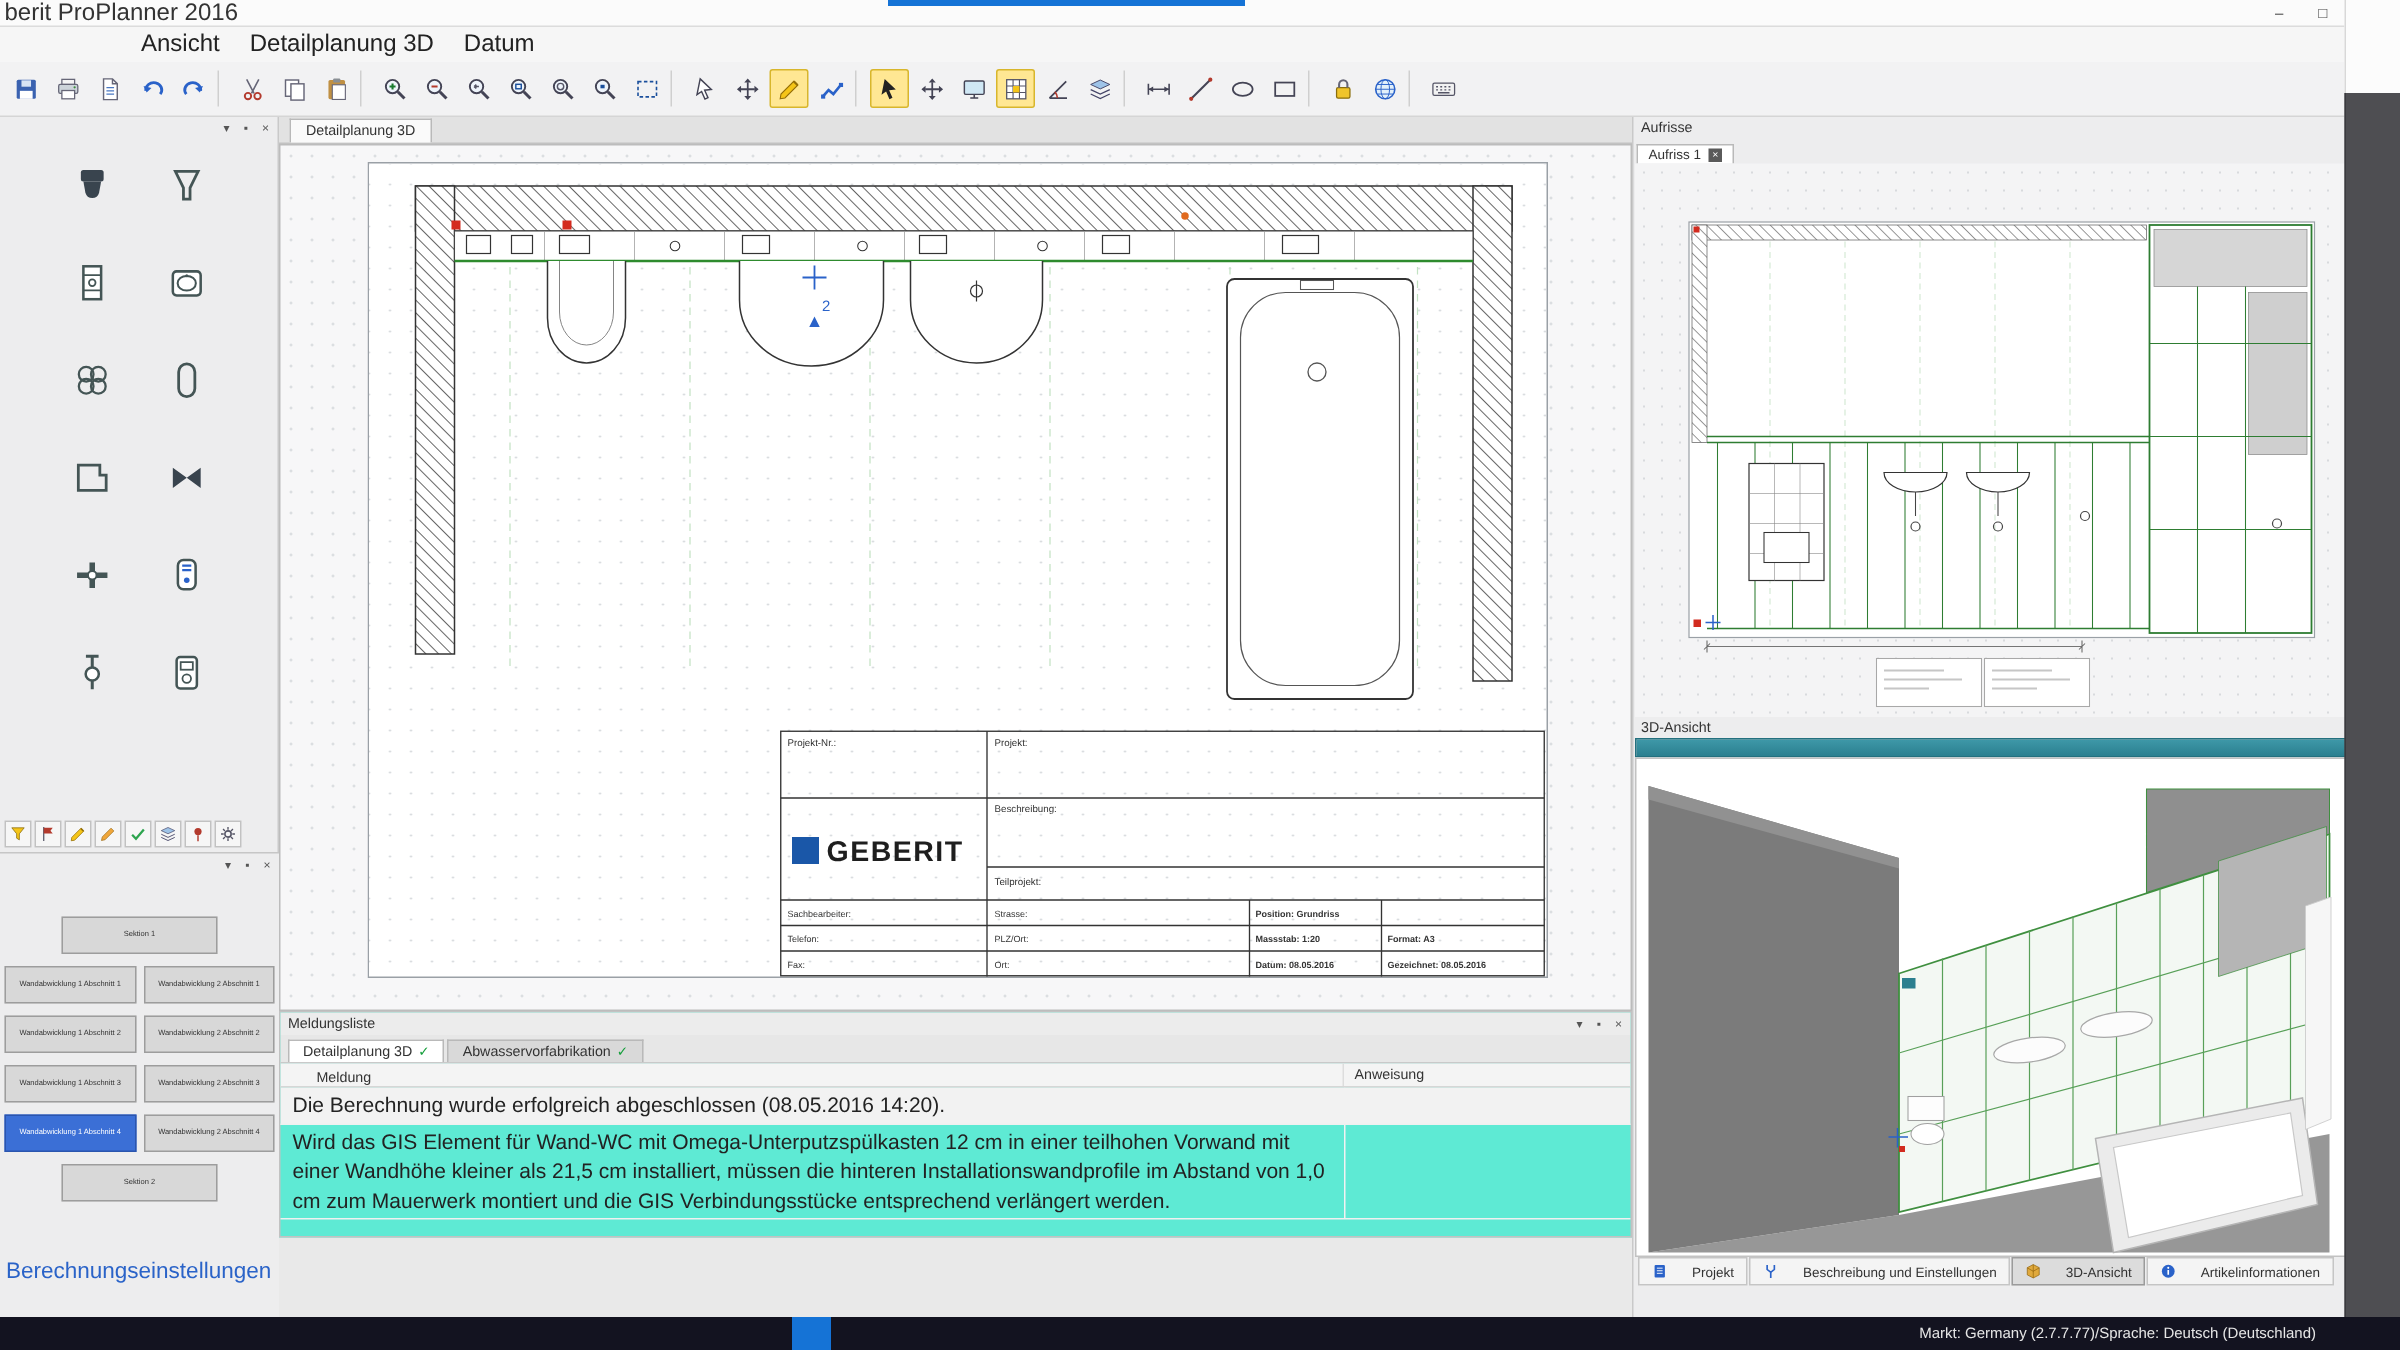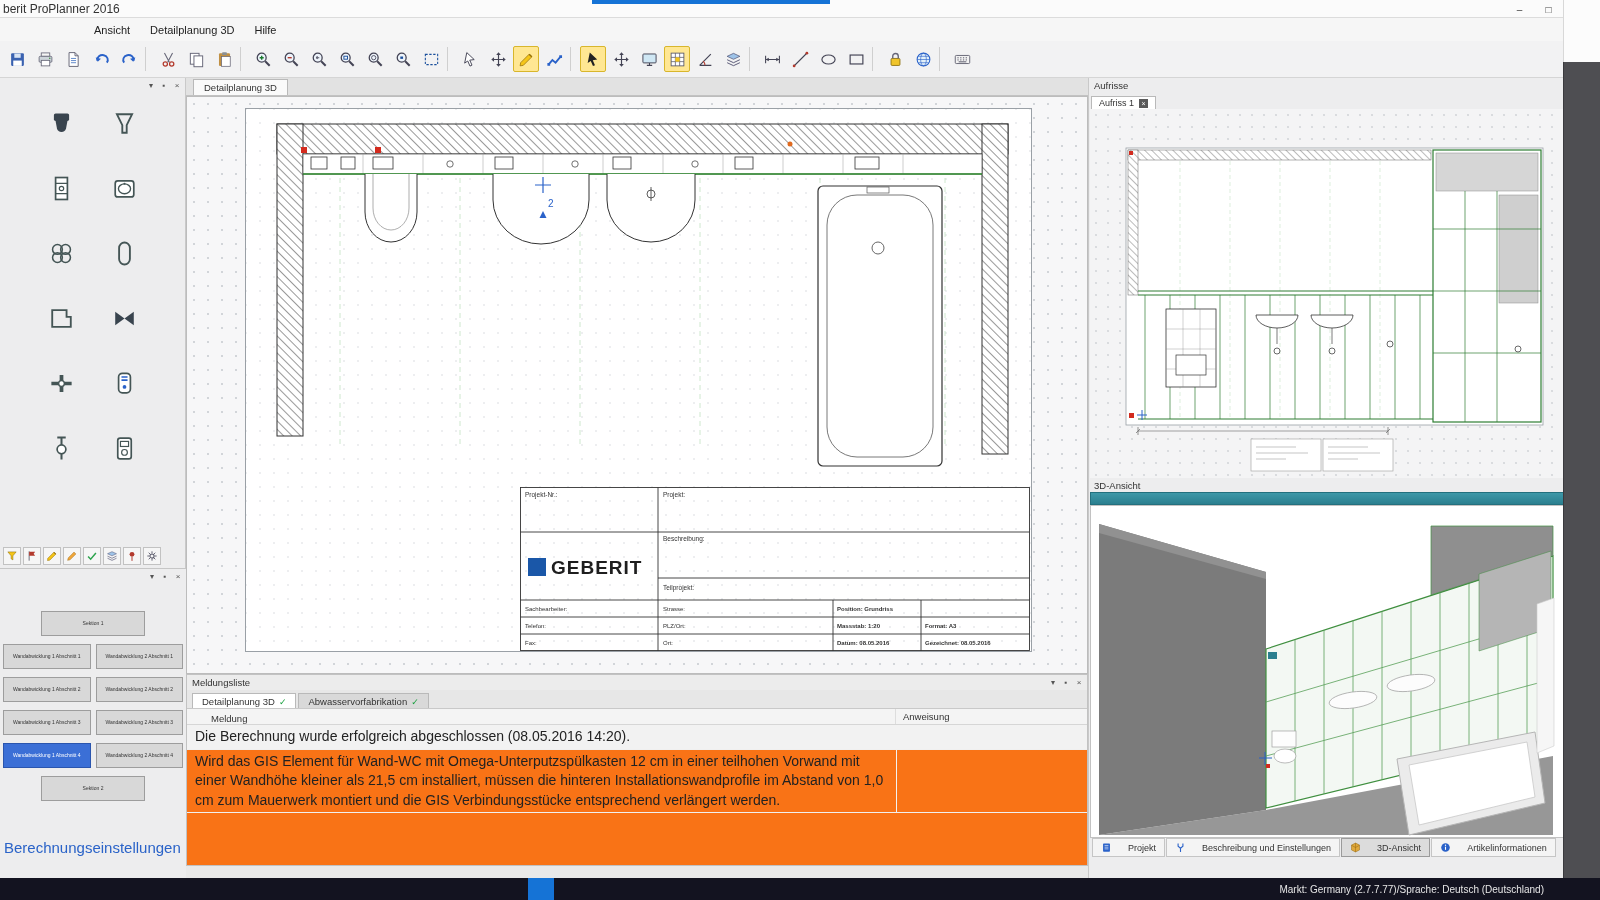--- a/index.html
+++ b/index.html
@@ -3,26 +3,26 @@
 <meta charset="utf-8">
 <style>
 *{box-sizing:border-box;margin:0;padding:0}
 html,body{width:1600px;height:900px}
 body{position:relative;overflow:hidden;background:#fff;font-family:"Liberation Sans","DejaVu Sans",sans-serif;font-size:11px;color:#222}
 svg{display:block}
 svg text{font-family:"Liberation Sans","DejaVu Sans",sans-serif}
 
 
 .titlebar{position:absolute;left:0;top:0;width:1563px;height:18px;background:#fbfbfb;border-bottom:1px solid #dcdcdc;display:flex;align-items:center}
-.title-text{font-size:12px;color:#333;padding-left:3px;white-space:nowrap}
+.title-text{font-size:16px;color:#333;padding-left:3px;white-space:nowrap}
 .top-strip{position:absolute;left:592px;top:0;width:238px;height:4px;background:#1573d6}
 .win-ctrls{position:absolute;right:8px;top:0;height:18px;display:flex}
 .win-btn{width:29px;height:18px;display:flex;align-items:center;justify-content:center;font-size:10px;color:#444}
 .menubar{position:absolute;left:0;top:18px;width:1563px;height:23px;background:#f6f6f6;display:flex;align-items:center;padding-left:84px}
-.menu-item{padding:3px 10px;font-size:11px;color:#222;white-space:nowrap}
+.menu-item{padding:3px 10px;font-size:16px;color:#222;white-space:nowrap}
 .toolbar{position:absolute;left:0;top:41px;width:1563px;height:37px;background:#f2f2f3;border-bottom:1px solid #d5d5d5;display:flex;align-items:center;padding-left:3px}
 .tool-btn{width:26px;height:26px;margin:0 1px;border:1px solid transparent;border-radius:2px;display:flex;align-items:center;justify-content:center;flex:none}
 .tool-btn.hl{background:#ffe793;border-color:#d8b62c}
 .tool-btn.sep{width:7px;height:24px;margin:0 2px;border:none;border-left:1px solid #cfcfcf;border-radius:0}
 .ticon,.ticon svg{width:17px;height:17px}
 
 
 .workspace{position:absolute;left:0;top:78px;width:1563px;height:800px;background:#e9e9e9}
 .panel-head{height:14px;position:relative;display:flex;align-items:center;padding:0 4px}
 .ph-title{font-size:9.5px;color:#333}
@@ -43,21 +43,21 @@
 .sec-box.wide{grid-column:1/3;width:58%;justify-self:center}
 .sec-box.selected{background:#3b6fd6;border-color:#2a55ae;color:#fff}
 .settings-link{position:absolute;bottom:22px;left:4px;font-size:15px;color:#2a63c8;white-space:nowrap}
 
 
 .center-pane{position:absolute;left:186px;top:0;width:902px;height:800px}
 .doc-tabbar{position:absolute;top:0;left:0;right:0;height:18px;background:#e2e2e2;border-bottom:1px solid #c2c2c2;display:flex;align-items:flex-end;padding-left:7px}
 .doc-tab{background:#fafafa;border:1px solid #b9b9b9;border-bottom:none;font-size:9.5px;padding:2px 10px;color:#333}
 .canvas{position:absolute;top:18px;left:0;right:0;height:578px;background:#f7f7f8;border:1px solid #bcbcbc;background-image:radial-gradient(#d2d5d9 0.8px,transparent 0.9px);background-size:14px 14px}
 .sheet{position:absolute;left:58px;top:11px;width:787px;height:544px}
-.messages{position:absolute;top:596px;left:0;right:0;height:192px;background:#f97316;border:1px solid #c2c2c2}
+.messages{position:absolute;top:596px;left:0;right:0;height:151px;background:#5eead4;border:1px solid #c2c2c2}
 .msg-head{height:15px;background:#ececec;position:relative;display:flex;align-items:center;padding-left:5px}
 .msg-tabs{height:19px;background:#e7e7e7;border-bottom:1px solid #c9c9c9;display:flex;align-items:flex-end;padding-left:5px;gap:2px}
 .msg-tab{display:flex;align-items:center;gap:4px;font-size:9.5px;padding:2px 9px 1px;background:#d9d9d9;border:1px solid #b9b9b9;border-bottom:none;color:#333;white-space:nowrap}
 .msg-tab.active{background:#fff}
 .check{color:#169f3c;font-weight:bold;font-size:9px}
 .msg-colhead{height:16px;background:#f4f4f4;border-bottom:1px solid #d6d6d6;position:relative;font-size:9.5px;color:#333}
 .msg-colhead::after{content:"";position:absolute;left:708px;top:0;bottom:0;width:1px;background:#ddd}
 .col-meldung{position:absolute;left:24px;top:4px}
 .col-anweisung{position:absolute;left:716px;top:2px}
 .msg-row{display:flex;border-bottom:1px solid #f0f0f0;font-size:14px;color:#222}
@@ -96,21 +96,21 @@
 </div>
 <div class="top-strip"></div>
 <div class="win-ctrls">
   <span class="win-btn">–</span>
   <span class="win-btn">□</span>
   <span class="win-btn">×</span>
 </div>
 <div class="menubar">
     <div class="menu-item"><span>Ansicht</span></div>
     <div class="menu-item"><span>Detailplanung 3D</span></div>
-    <div class="menu-item"><span>Hilfe</span></div>
+    <div class="menu-item"><span>Datum</span></div>
   </div>
 <div class="toolbar">
     <div class="tool-btn">
       <span class="ticon">
         <svg viewBox="0 0 16 16" width="100%" height="100%">
           <rect x="2" y="2" width="12" height="12" rx="1" fill="#3a62b0"></rect>
           <rect x="5" y="2.4" width="6" height="4" fill="#d8e4f4"></rect>
           <rect x="4" y="9" width="8" height="5" fill="#fff"></rect>
         </svg>
       </span>

